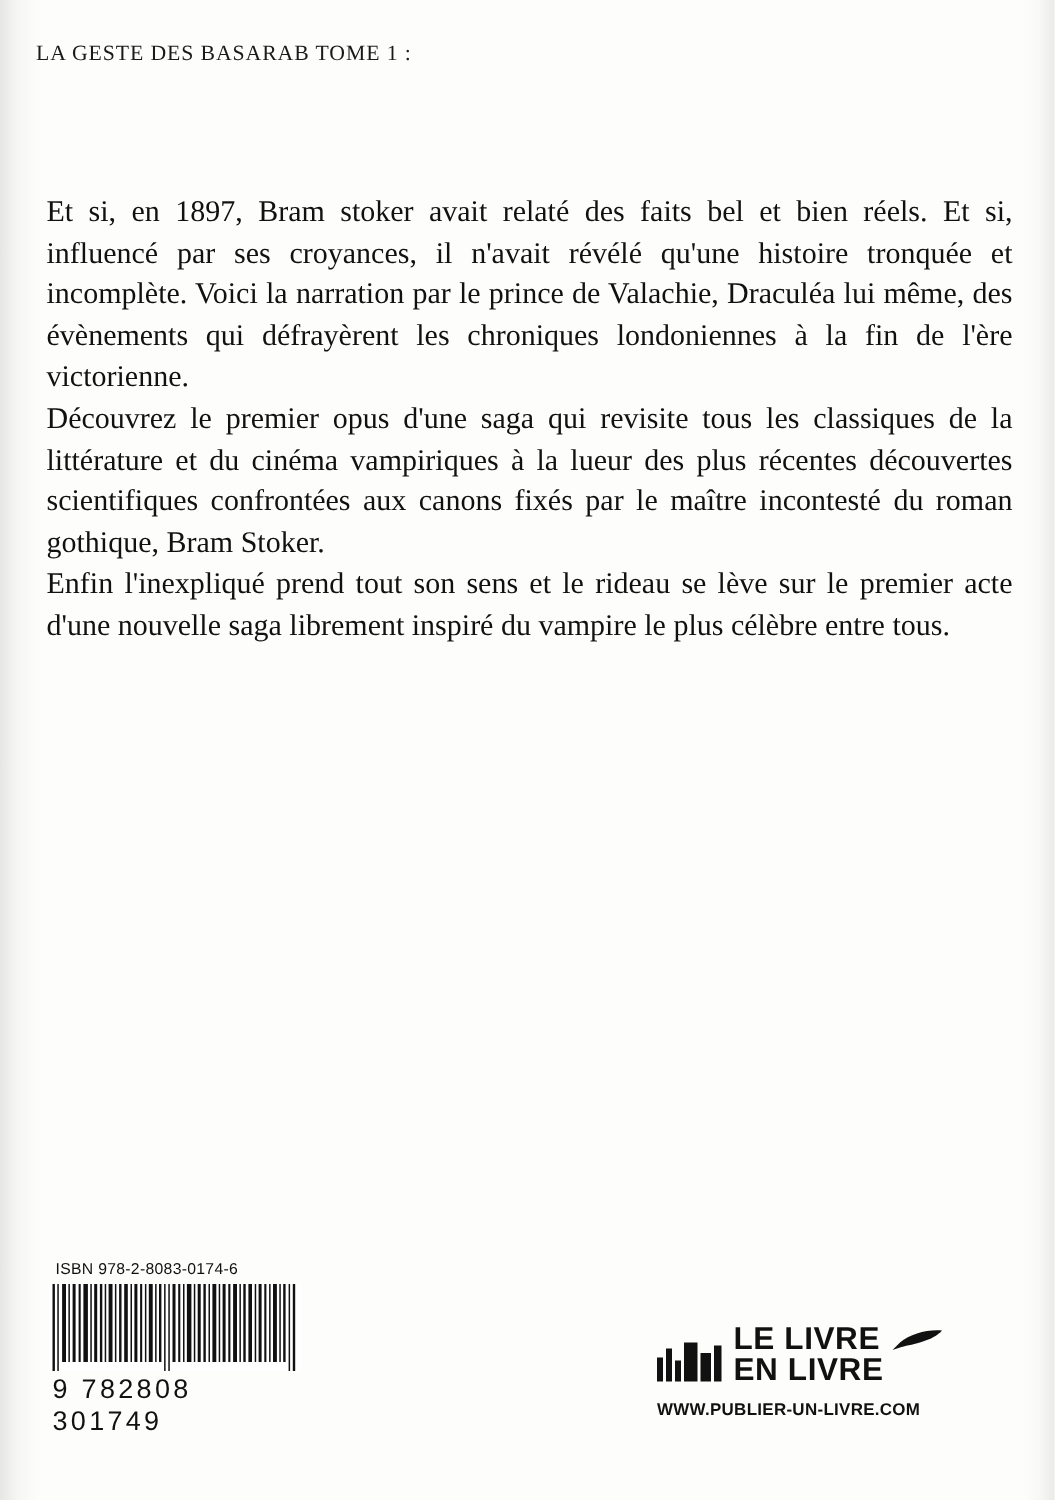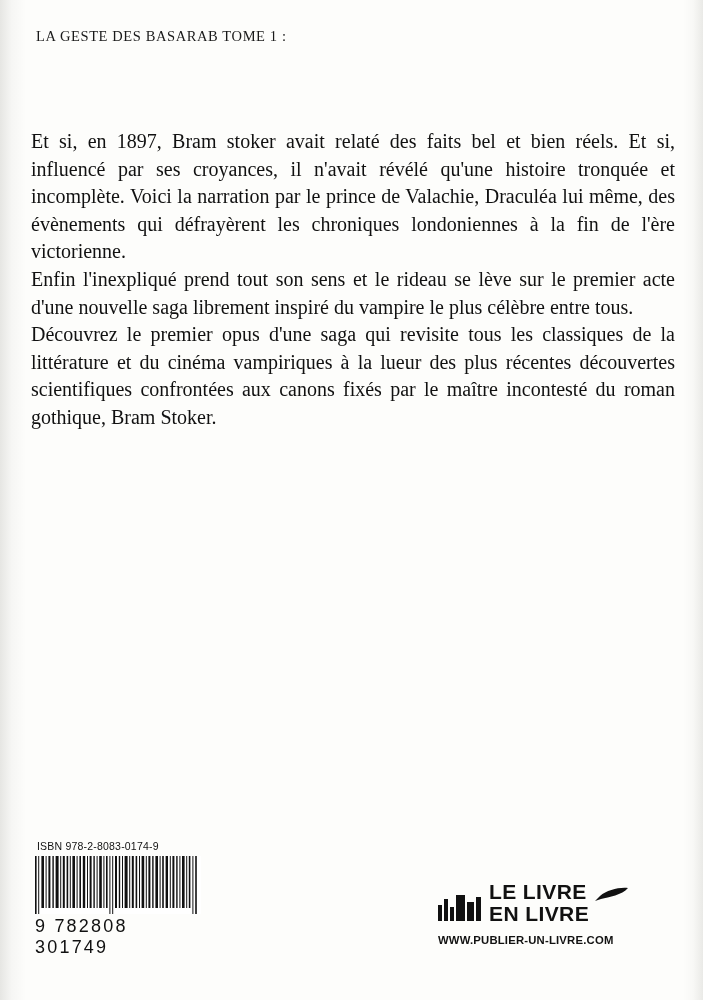--- a/index.html
+++ b/index.html
@@ -35,21 +35,21 @@
     content: "";
     position: absolute;
     top: 0; right: 0; bottom: 0;
     width: 20px;
     background: linear-gradient(to left, #eaeae7 0%, #f8f8f6 50%, #fdfdfb 100%);
     pointer-events: none;
   }
 
   .title {
     position: absolute;
-    left: 36px;
+    left: 24px;
     top: 28px;
     font-size: 14.5px;
     letter-spacing: 0.6px;
     color: #1a1a1a;
     font-family: "Liberation Serif", serif;
   }
 
   .blurb {
     position: absolute;
     left: 31px;
@@ -153,26 +153,26 @@
 </style>
 </head>
 <body>
 
 <div class="page">
 
   <div class="title">LA GESTE DES BASARAB TOME 1 :</div>
 
   <div class="blurb">
     <p>Et si, en 1897, Bram stoker avait relaté des faits bel et bien réels. Et si, influencé par ses croyances, il n'avait révélé qu'une histoire tronquée et incomplète. Voici la narration par le prince de Valachie, Draculéa lui même, des évènements qui défrayèrent les chroniques londoniennes à la fin de l'ère victorienne.</p>
+    <p>Découvrez le premier opus d'une saga qui revisite tous les classiques de la littérature et du cinéma vampiriques à la lueur des plus récentes découvertes scientifiques confrontées aux canons fixés par le maître incontesté du roman gothique, Bram Stoker.</p>
     <p>Enfin l'inexpliqué prend tout son sens et le rideau se lève sur le premier acte d'une nouvelle saga librement inspiré du vampire le plus célèbre entre tous.</p>
-    <p>Découvrez le premier opus d'une saga qui revisite tous les classiques de la littérature et du cinéma vampiriques à la lueur des plus récentes découvertes scientifiques confrontées aux canons fixés par le maître incontesté du roman gothique, Bram Stoker.</p>
   </div>
 
   <div class="isbn-block">
-    <div class="isbn-text">ISBN 978-2-8083-0174-9</div>
+    <div class="isbn-text">ISBN 978-2-8083-0174-6</div>
     <svg class="barcode" viewBox="0 0 168 58" preserveAspectRatio="none">
       <rect x="0" y="0" width="168" height="58" fill="#ffffff"></rect>
       <g fill="#111111">
         <rect x="2" y="0" width="1.6" height="58"></rect>
         <rect x="5.2" y="0" width="1" height="58"></rect>
         <rect x="8.4" y="0" width="2.6" height="52"></rect>
         <rect x="12.6" y="0" width="1" height="52"></rect>
         <rect x="15.4" y="0" width="2" height="52"></rect>
         <rect x="19.4" y="0" width="1.4" height="52"></rect>
         <rect x="22.6" y="0" width="3" height="52"></rect>

